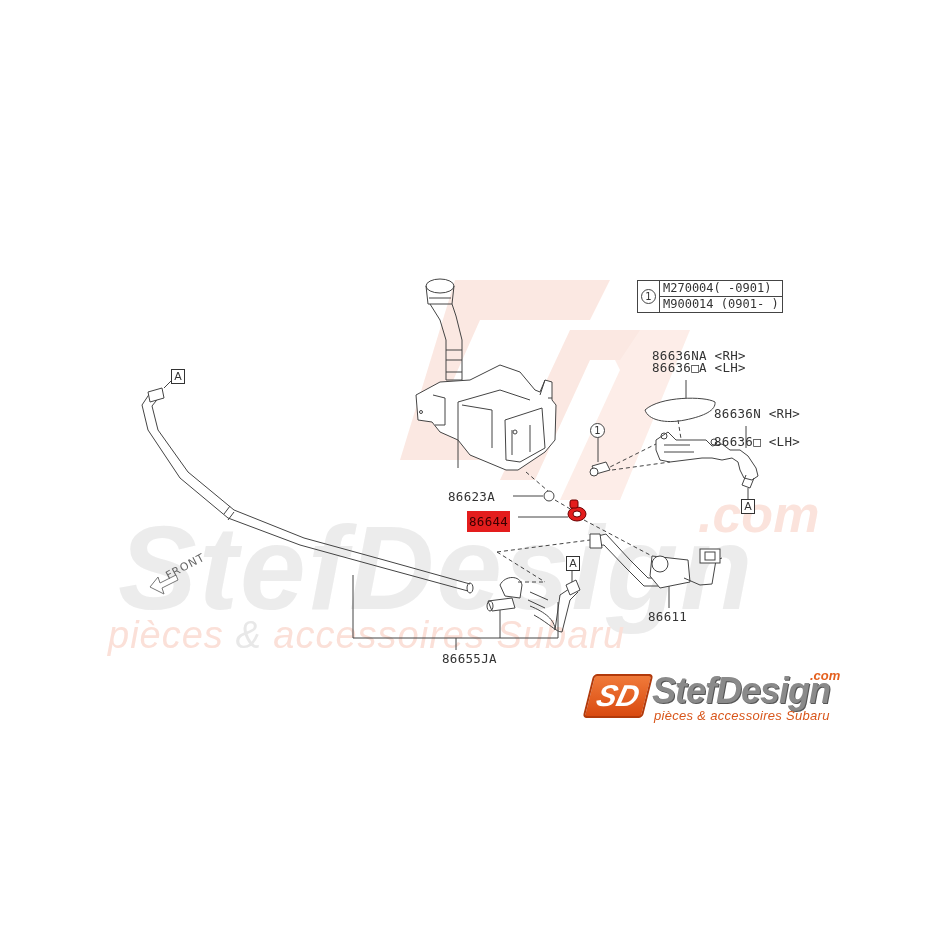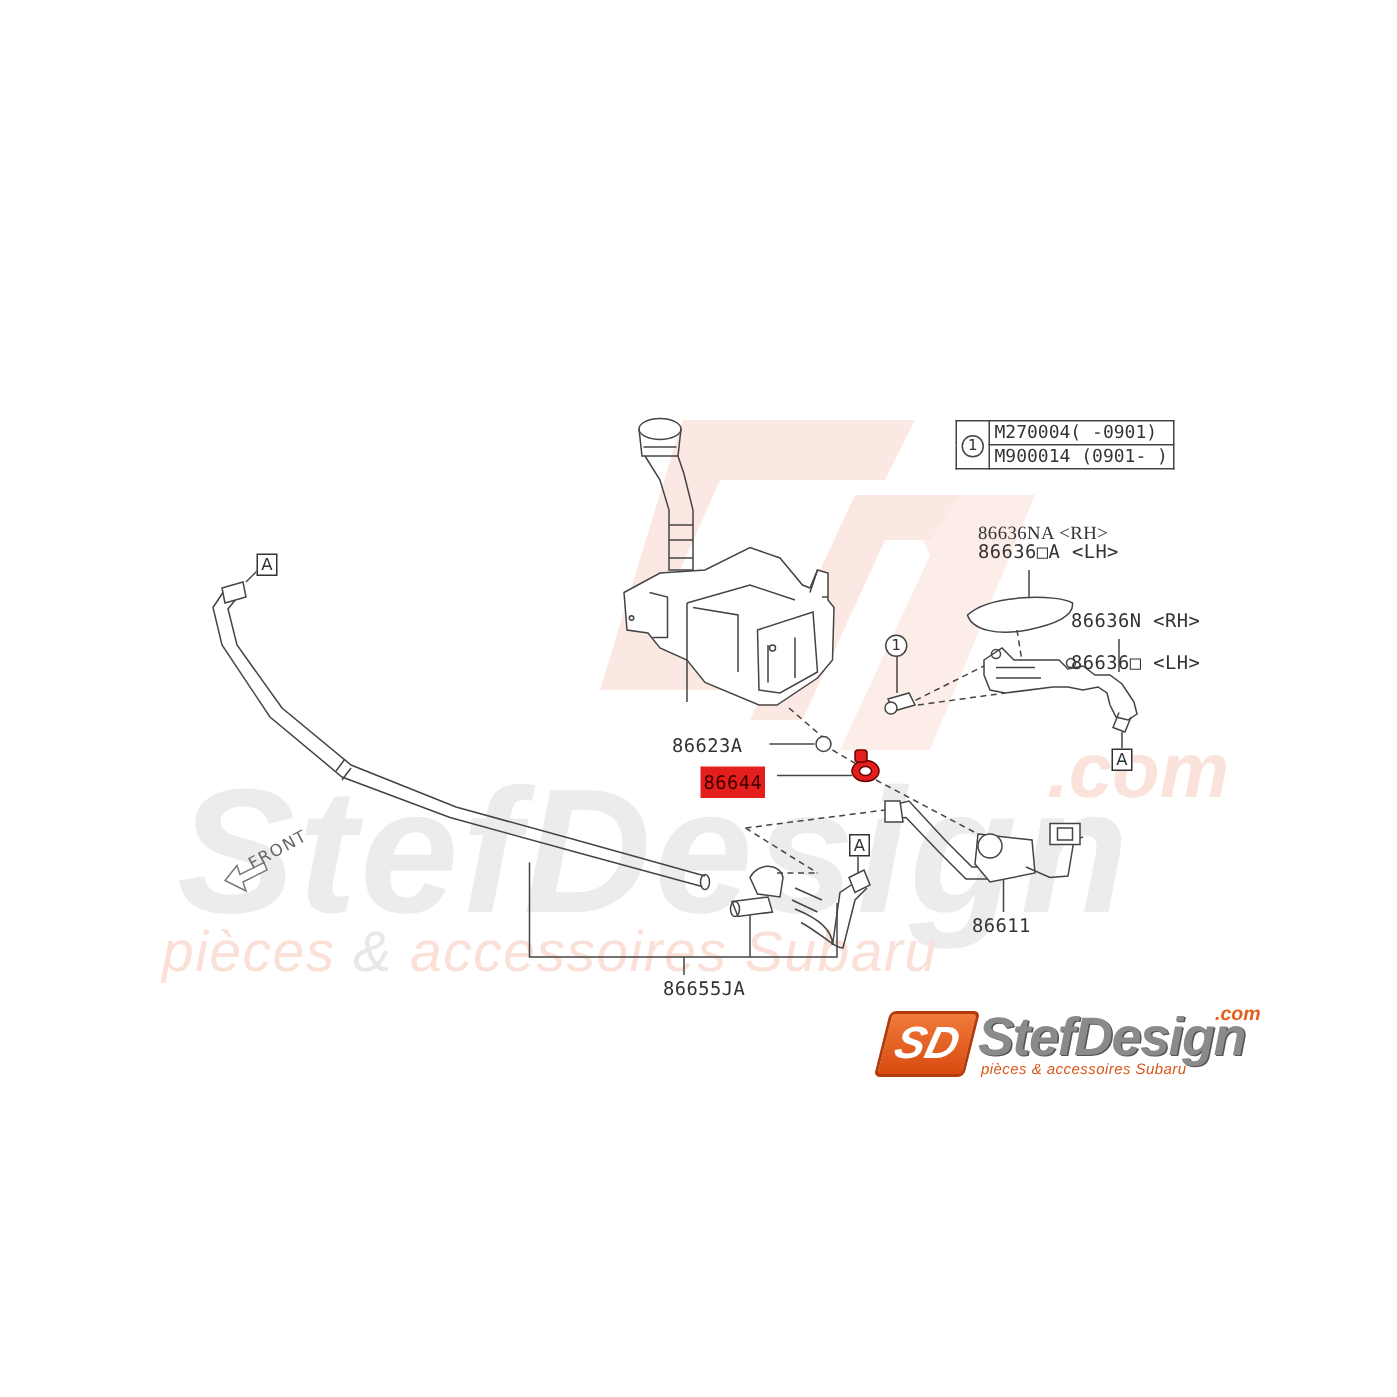--- a/index.html
+++ b/index.html
@@ -15,21 +15,21 @@
   .circle-callout { position:absolute; width:13px; height:13px; border:1px solid #444; border-radius:50%; text-align:center; line-height:13px; font-size:10px; color:#333; background:#fff; }
   .wm-big { position:absolute; font-family:"Liberation Sans", sans-serif; font-style:italic; font-weight:bold; color:#e6e6e6; font-size:118px; letter-spacing:2px; opacity:0.75; }
   .wm-com { position:absolute; font-family:"Liberation Sans", sans-serif; font-style:italic; font-weight:bold; color:#fbe3dc; font-size:52px; }
   .wm-tag { position:absolute; font-family:"Liberation Sans", sans-serif; font-style:italic; color:#fbe0d8; font-size:38px; letter-spacing:1px; }
   .wm-tag .amp { color:#e8e8e8; }
   .front { position:absolute; font-family:"DejaVu Sans", sans-serif; font-size:11px; color:#666; transform:rotate(-28deg); letter-spacing:1px; }
   .logo { position:absolute; left:582px; top:668px; width:270px; height:55px; }
   .logo-mark { position:absolute; left:6px; top:6px; width:56px; height:40px; background:linear-gradient(#f07a3a,#d94a10); transform:skewX(-14deg); border-radius:4px; color:#fff; font-family:"Liberation Sans", sans-serif; font-weight:bold; font-style:italic; font-size:30px; line-height:40px; text-align:center; border:2px solid #b23a0b; }
   .logo-word { position:absolute; left:70px; top:2px; font-family:"Liberation Sans", sans-serif; font-weight:bold; font-style:italic; font-size:36px; color:#8a8a8a; letter-spacing:-1px; text-shadow:1px 1px 0 #555; }
   .logo-com { position:absolute; left:228px; top:0px; font-family:"Liberation Sans", sans-serif; font-weight:bold; font-style:italic; font-size:13px; color:#e4601e; }
-  .logo-tag { position:absolute; left:72px; top:40px; font-family:"Liberation Sans", sans-serif; font-style:italic; font-size:10px; color:#d8551a; letter-spacing:0.3px; }
+  .logo-tag { position:absolute; left:72px; top:40px; font-family:"Liberation Sans", sans-serif; font-style:italic; font-size:13px; color:#d8551a; letter-spacing:0.3px; }
 </style>
 </head>
 <body>
 
 <div class="canvas">
 
   <svg width="931" height="931">
     <g fill="#fbe6df" opacity="0.9">
       <path d="M455 280 L610 280 L590 320 L480 320 L440 410 L520 410 L500 460 L400 460 Z"></path>
       <path d="M500 480 L570 330 L640 330 L620 360 L590 360 L535 480 Z"></path>
@@ -150,21 +150,21 @@
         <tr>
       <td rowspan="2" style="text-align:center;"><span class="ref-circle">1</span></td>
       <td><span>M270004</span><span>(   -0901)</span></td>
     </tr>
     <tr>
       <td><span>M900014</span> <span>(0901-   )</span></td>
     </tr>
   </tbody>
     </table>
 
-  <div class="lbl" style="left:652px; top:349px;font-family:Liberation Serif, serif;">86636NA &lt;RH&gt;</div>
+  <div class="lbl" style="left:652px; top:349px;">86636NA &lt;RH&gt;</div>
   <div class="lbl" style="left:652px; top:361px;">86636□A &lt;LH&gt;</div>
   <div class="lbl" style="left:714px; top:407px;">86636N &lt;RH&gt;</div>
   <div class="lbl" style="left:714px; top:419px;margin-top:16px;">86636□ &lt;LH&gt;</div>
   <div class="lbl" style="left:448px; top:490px;">86623A</div>
   <div class="lbl hl" style="left:467px; top:511px;">86644</div>
   <div class="lbl" style="left:648px; top:610px;text-align:center;">86611</div>
   <div class="lbl" style="left:442px; top:652px;">86655JA</div>
 
   <div class="callout-box" style="left:171px; top:369px;">A</div>
   <div class="callout-box" style="left:566px; top:556px;">A</div>

